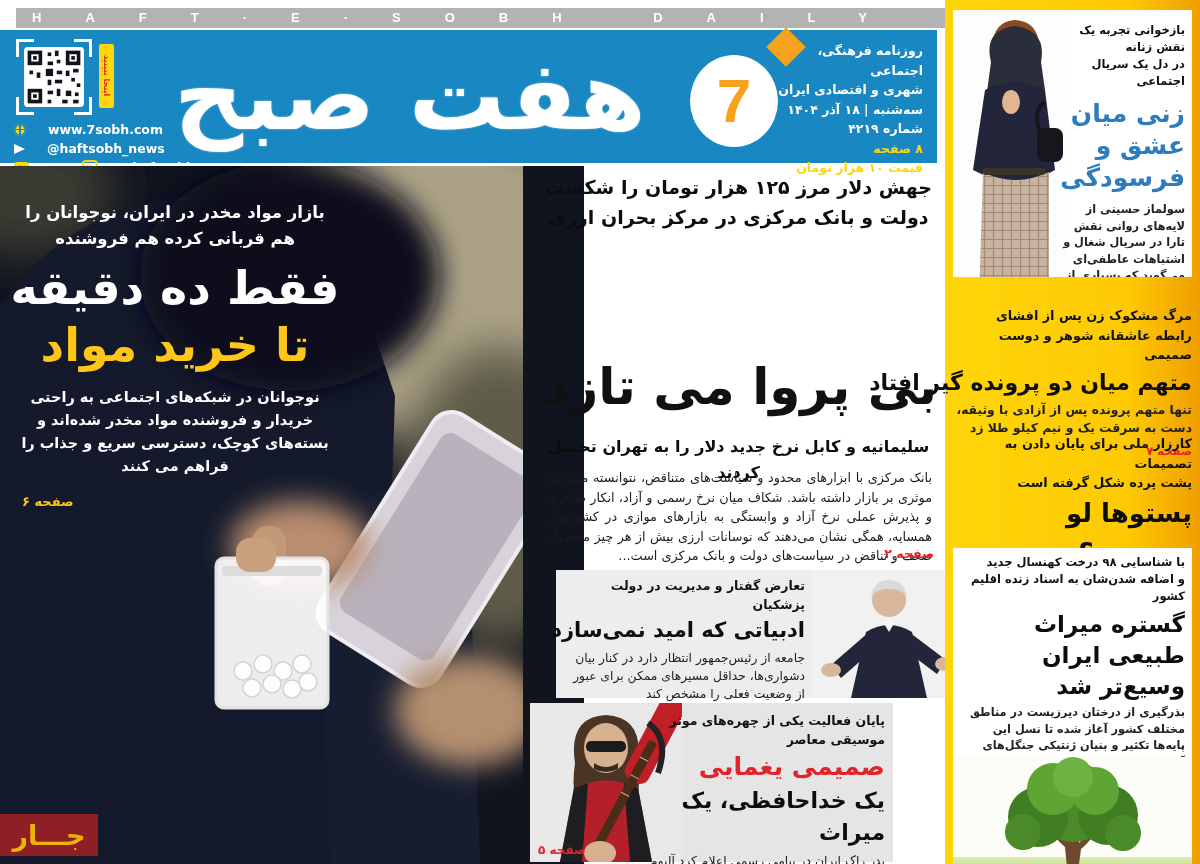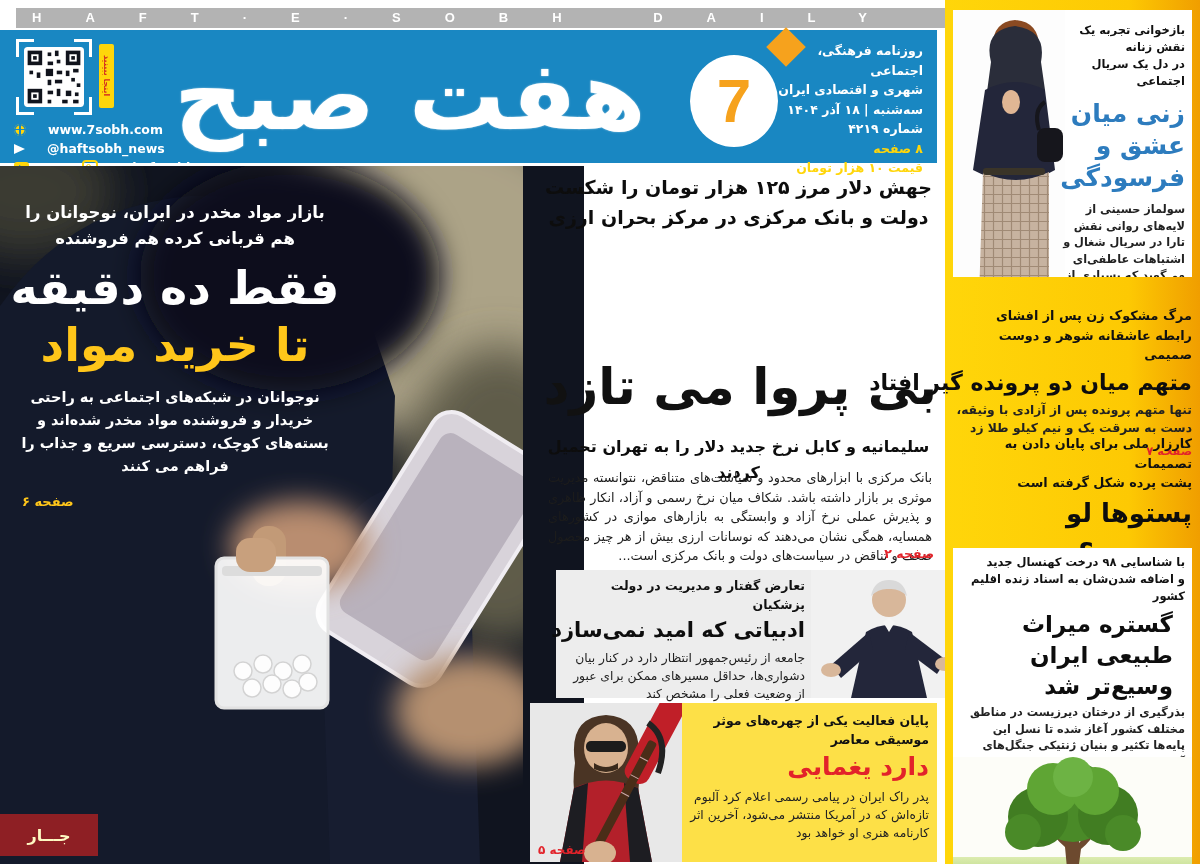--- a/index.html
+++ b/index.html
@@ -53,40 +53,40 @@
 
   
   .photo{position:absolute;left:0;top:166px;width:584px;height:698px;background:#10141f;overflow:hidden;}
   .photo > svg{position:absolute;left:0;top:0;}
   .photo-txt{position:absolute;left:4px;top:34px;width:342px;direction:rtl;text-align:center;color:#fff;}
   .p-kick{font-size:16.5px;font-weight:bold;line-height:26px;}
   .p-h1{font-size:46px;font-weight:bold;line-height:56px;margin-top:8px;}
   .p-h2{color:#ffc61a;font-size:46px;font-weight:bold;line-height:58px;}
   .p-body{font-size:14.5px;font-weight:bold;line-height:23px;margin-top:12px;padding:0 6px;text-align:center;}
   .p-page{color:#ffc61a;font-size:13px;font-weight:bold;text-align:left;margin-top:16px;padding-left:18px;}
-  .jaar{position:absolute;left:0;top:648px;width:98px;height:42px;background:#8e1f24;color:#fef9c3;
-    display:flex;align-items:center;justify-content:center;font-size:16px;font-weight:bold;}
+  .jaar{position:absolute;left:0;top:648px;width:98px;height:42px;background:#8e1f24;color:#eab308;
+    display:flex;align-items:center;justify-content:center;font-size:27px;font-weight:bold;}
 
   
   .c-kicker{position:absolute;left:540px;top:172px;width:397px;text-align:center;direction:rtl;
     font-size:19px;font-weight:bold;line-height:30px;color:#0d0d0d;}
   .c-red{position:absolute;left:540px;top:212px;width:397px;text-align:center;direction:rtl;
     color:#e2232a;font-size:112px;font-weight:bold;line-height:132px;}
   .c-black{position:absolute;left:540px;top:344px;width:397px;text-align:right;direction:rtl;
     color:#111;font-size:50px;font-weight:bold;line-height:86px;white-space:nowrap;}
   .c-sub{position:absolute;left:540px;top:434px;width:397px;text-align:center;direction:rtl;
     font-size:16px;font-weight:bold;color:#0d0d0d;line-height:26px;}
   .c-body{position:absolute;left:548px;top:468px;width:384px;direction:rtl;text-align:justify;
     font-size:12.8px;line-height:19.5px;color:#1c1c1c;}
   .c-page{position:absolute;left:540px;top:546px;width:394px;text-align:right;direction:rtl;
     color:#e2232a;font-size:12.5px;font-weight:bold;}
   .gray1{position:absolute;left:530px;top:570px;width:407px;height:128px;background:#ededed;margin-left:26px;}
   .gray1 svg{position:absolute;right:2px;top:0;}
   .gray1 .txt{position:absolute;right:158px;top:6px;width:240px;direction:rtl;text-align:right;}
-  .gray2{position:absolute;left:530px;top:703px;width:407px;height:159px;background:#fde047;}
+  .gray2{position:absolute;left:530px;top:703px;width:335px;height:159px;background:#e5e5e5;padding-left:28px;}
   .gray2 svg{position:absolute;left:0;top:0;}
   .gray2 .txt{position:absolute;right:8px;top:8px;width:246px;direction:rtl;text-align:right;}
   .g-kick{font-size:12.5px;font-weight:bold;color:#111;line-height:19px;}
   .g-head{font-size:21px;font-weight:bold;color:#0d0d0d;line-height:32px;white-space:nowrap;}
   .g-head-red{font-size:25px;font-weight:bold;color:#e2232a;line-height:36px;}
   .g-head-blk{font-size:22px;font-weight:bold;color:#0d0d0d;line-height:32px;}
   .g-body{font-size:12.3px;font-weight:500;color:#222;line-height:18px;margin-top:3px;}
   .g-page{color:#e2232a;font-size:12px;font-weight:bold;margin-top:4px;text-align:left;}
   .g-page-abs{position:absolute;left:8px;bottom:5px;color:#e2232a;font-size:12px;font-weight:bold;}
 
@@ -101,21 +101,21 @@
   .body-sm{font-size:11.3px;font-weight:bold;line-height:16.5px;color:#222;}
   .page-red{color:#e2232a;font-size:11.5px;font-weight:bold;margin-top:6px;}
   .ystory{position:absolute;left:8px;width:239px;direction:rtl;text-align:right;}
   .y2{top:306px;} .y3{top:434px;}
   .kicker-md{font-size:12.8px;font-weight:bold;line-height:19.5px;color:#111;}
   .y-head{font-size:22px;font-weight:bold;color:#0d0d0d;line-height:36px;white-space:nowrap;}
   .y-head2{font-size:26px;font-weight:bold;color:#0d0d0d;line-height:40px;}
   .body-md{font-size:12.3px;font-weight:bold;line-height:18.5px;color:#222;}
   .wbox2{position:absolute;left:8px;top:548px;width:239px;height:359px;background:#fff;overflow:hidden;}
   .wbox2 .txt{position:absolute;right:7px;top:6px;width:226px;direction:rtl;text-align:right;}
-  .w2-head{font-size:23px;font-weight:bold;color:#0d0d0d;line-height:31px;margin:4px 12px 3px;}
+  .w2-head{font-size:23px;font-weight:bold;color:#0d0d0d;line-height:31px;margin:4px 0 3px;}
   .wbox2 svg{position:absolute;left:0;bottom:0;}
 </style>
 </head>
 <body>
 
 <div id="page">
 
   <div class="letterbar">HAFT·E·SOBH DAILY</div>
 
   <div class="masthead">
@@ -296,21 +296,22 @@
             <line x1="96" y1="50" x2="105" y2="50"></line>
             <line x1="96" y1="70" x2="105" y2="70"></line>
             <line x1="96" y1="90" x2="105" y2="90"></line>
           </g>
       </g>
       <path d="M118 20 Q140 35 128 70" stroke="#222" stroke-width="6" fill="none"></path>
       <ellipse cx="70" cy="150" rx="16" ry="12" fill="#d8b290"></ellipse>
     </svg>
     <div class="txt">
       <div class="g-kick">پایان فعالیت یکی از چهره‌های موثر موسیقی معاصر</div>
-      <div class="g-head-red">دارد یغمایی</div>
+      <div class="g-head-red">صمیمی یغمایی</div>
+      <div class="g-head-blk">یک خداحافظی، یک میراث</div>
       <div class="g-body">پدر راک ایران در پیامی رسمی اعلام کرد آلبوم تازه‌اش که در آمریکا منتشر می‌شود، آخرین اثر کارنامه هنری او خواهد بود</div>
     </div>
     <div class="g-page-abs">صفحه ۵</div>
   </div>
 
   <div class="rightcol">
 
     <div class="wbox1">
       <svg width="112" height="288" viewBox="0 0 112 288">
         <rect width="112" height="288" fill="#fdfdfd"></rect>

